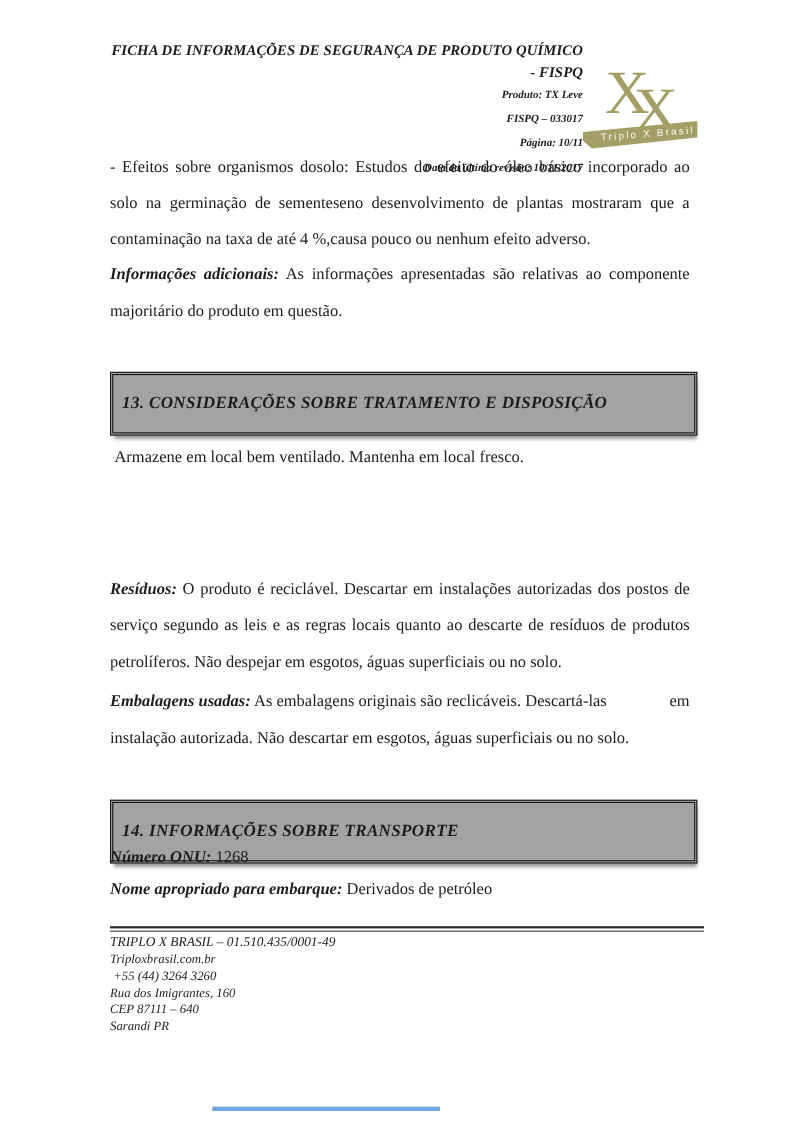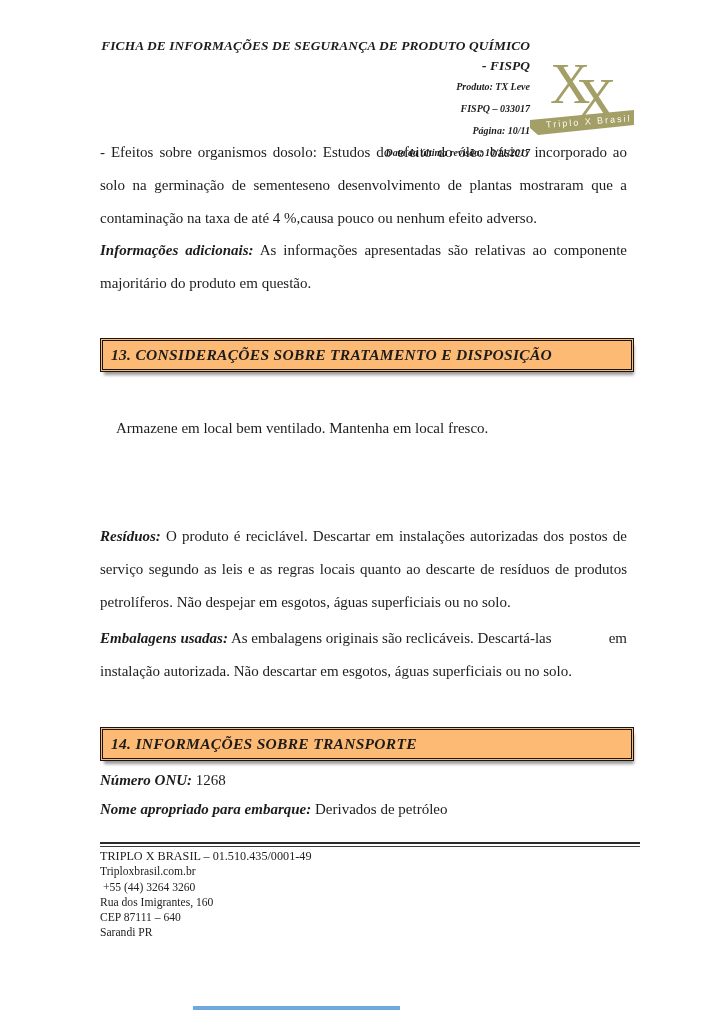--- a/index.html
+++ b/index.html
@@ -23,37 +23,37 @@
   
   .par {
     position: absolute; left: 100px; width: 527px;
     font-size: 15px; line-height: 33px; text-align: justify;
   }
   .par .lbl { font-weight: bold; font-style: italic; }
   .section-box {
     position: absolute; left: 100px; width: 512px;
     border: 3px double #151515;
     box-shadow: 2px 5px 3px -2px rgba(70,70,70,0.55);
-    padding: 2px 8px;
+    padding: 14px 8px;
     font-weight: bold; font-style: italic; font-size: 15.5px; line-height: 24px;
     letter-spacing: 0.3px;
-    background: #fdba74;
+    background: #a3a3a3;
   }
   .gap-line { display: flex; }
   .gap-line .right { margin-left: auto; }
   
   .footer-rule {
     position: absolute; left: 100px; top: 842px; width: 540px; height: 2px;
     border-top: 2px solid #2b2b2b; border-bottom: 1px solid #3a3a3a;
   }
   .footer-block {
     position: absolute; left: 100px; top: 849px; width: 540px;
     font-size: 11.6px; line-height: 15.3px; color: #222;
   }
-  .footer-block .fline { display: block; white-space: pre; }
+  .footer-block .fline { display: block; white-space: pre; font-style: italic; }
   .footer-block .fline:first-child { font-size: 12.2px; }
   .accent-line {
     position: absolute; left: 193px; top: 1006px; width: 207px; height: 4px;
   }
 </style>
 </head>
 <body>
 
 <div class="page">
 
@@ -80,21 +80,21 @@
 
   <p class="par" style="top:234px; margin:0;">
     <span class="lbl">Informações adicionais:</span>
     <span>As informações apresentadas são relativas ao componente majoritário do produto em questão.</span>
   </p>
 
   <div class="section-box" style="top:338px;">
     <span>13. CONSIDERAÇÕES SOBRE TRATAMENTO E DISPOSIÇÃO</span>
   </div>
 
-  <p class="par" style="top:396px; margin:16px; text-align:left;">
+  <p class="par" style="top:396px; margin:4px; text-align:left;">
     <span>Armazene em local bem ventilado. Mantenha em local fresco.</span>
   </p>
 
 
   <p class="par" style="top:520px; margin:0;">
     <span class="lbl">Resíduos:</span>
     <span>O produto é reciclável. Descartar em instalações autorizadas dos postos de serviço segundo as leis e as regras locais quanto ao descarte de resíduos de produtos petrolíferos. Não despejar em esgotos, águas superficiais ou no solo.</span>
   </p>
 
   <div class="par" style="top:622px;">

